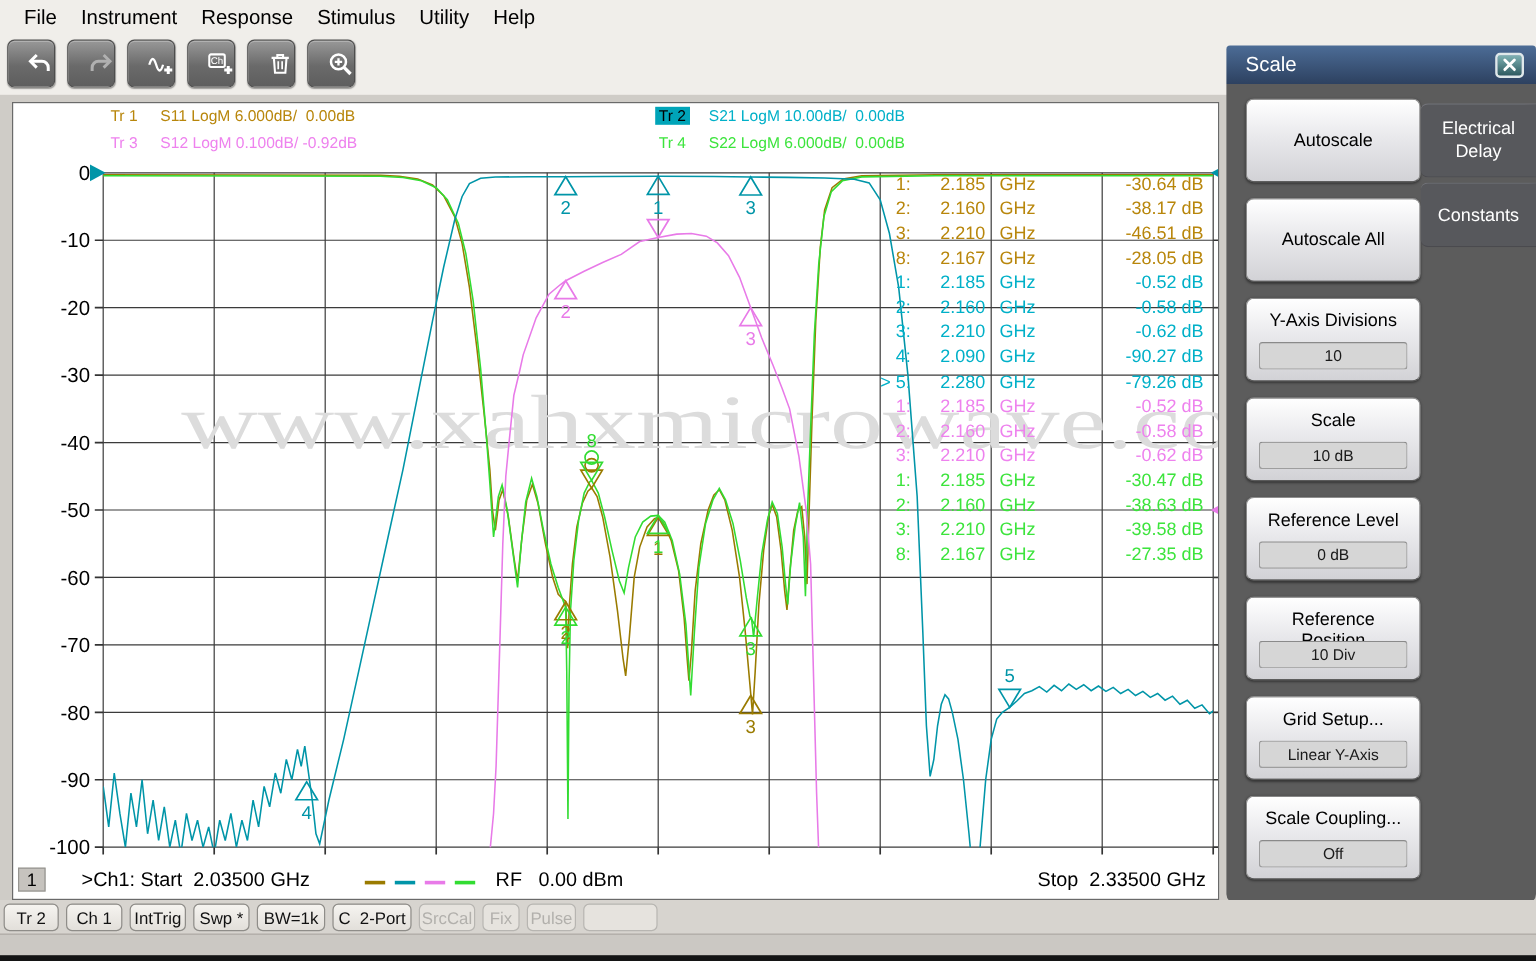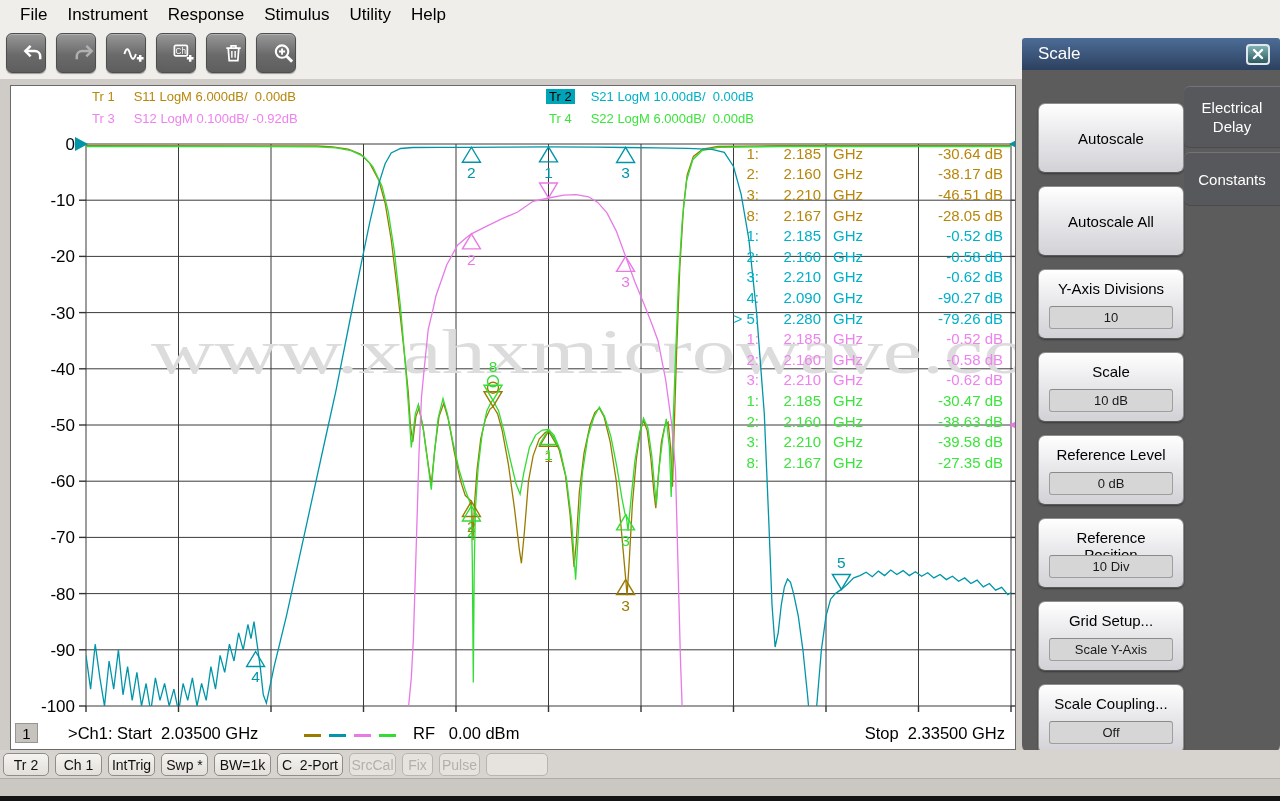--- a/index.html
+++ b/index.html
@@ -37,21 +37,21 @@
   .chan-stop { position:absolute; right:12px; top:2px; white-space:pre; }
   .legend-dash { position:absolute; top:12px; width:17px; height:3px; }
 
   
   .panel { position:absolute; left:1022px; top:38px; width:258px; height:715px; }
   .panel-title { position:absolute; left:0; top:0; width:258px; height:32px; border-radius:3px 3px 0 0;
     background:linear-gradient(#4c6c96,#2d4160); color:#fff; font-size:17px; display:flex; align-items:center; padding:0 10px 0 16px; }
   .panel-close { margin-left:auto; width:24px; height:21px; border-radius:4px; border:2px solid #dfe8ea;
     background:linear-gradient(#7fb2b4,#2e5a60); display:flex; align-items:center; justify-content:center; }
   .panel-body { position:absolute; left:0; top:32px; width:258px; height:683px; background:#5c5c5c; border-radius:0 0 8px 8px; }
-  .btn-col { position:absolute; left:16px; top:12px; width:146px; display:flex; flex-direction:column; gap:13px;margin-top:21px; }
+  .btn-col { position:absolute; left:16px; top:12px; width:146px; display:flex; flex-direction:column; gap:13px; }
   .pbtn { height:70px; border-radius:7px; border:1px solid #8e8e8e; border-bottom-color:#5a5a5a;
     background:linear-gradient(#ffffff,#e9e9ec 45%,#d2d2d6); box-shadow:0 1px 2px rgba(0,0,0,.4);
     position:relative; font-size:15px; color:#000; text-align:center; }
   .pbtn .plabel { position:absolute; left:0; right:0; top:10px; line-height:17px; padding:0 14px; }
   .pbtn.simple .plabel { top:50%; transform:translateY(-50%); }
   .pbtn .pvalue { position:absolute; left:10px; right:10px; bottom:9px; height:23px; border-radius:3px;
     background:#d6d6d6; border:1px solid #9e9e9e; border-top-color:#8a8a8a; font-size:13px; color:#1a1a1a; line-height:21px; }
   .tab-col { position:absolute; left:162px; top:12px; width:96px; display:flex; flex-direction:column; }
   .ptab { color:#fff; font-size:15px; display:flex; align-items:center; justify-content:center; text-align:center;
     border-radius:6px 0 0 6px; line-height:19px; }
@@ -331,21 +331,21 @@
         <div class="pbtn">
           <div class="plabel">Reference Level</div>
           <div class="pvalue">0 dB</div>
         </div>
         <div class="pbtn">
           <div class="plabel">Reference Position</div>
           <div class="pvalue">10 Div</div>
         </div>
         <div class="pbtn">
           <div class="plabel">Grid Setup...</div>
-          <div class="pvalue">Scale Y-Axis</div>
+          <div class="pvalue">Linear Y-Axis</div>
         </div>
         <div class="pbtn">
           <div class="plabel">Scale Coupling...</div>
           <div class="pvalue">Off</div>
         </div>
       </div>
     <div class="tab-col" id="panel-tabs">
         <div class="ptab dark" style="height: 62px; margin-top: 4px;">Electrical Delay</div>
         <div class="ptab dark" style="height: 54px; margin-top: 4px;">Constants</div>
       </div>

